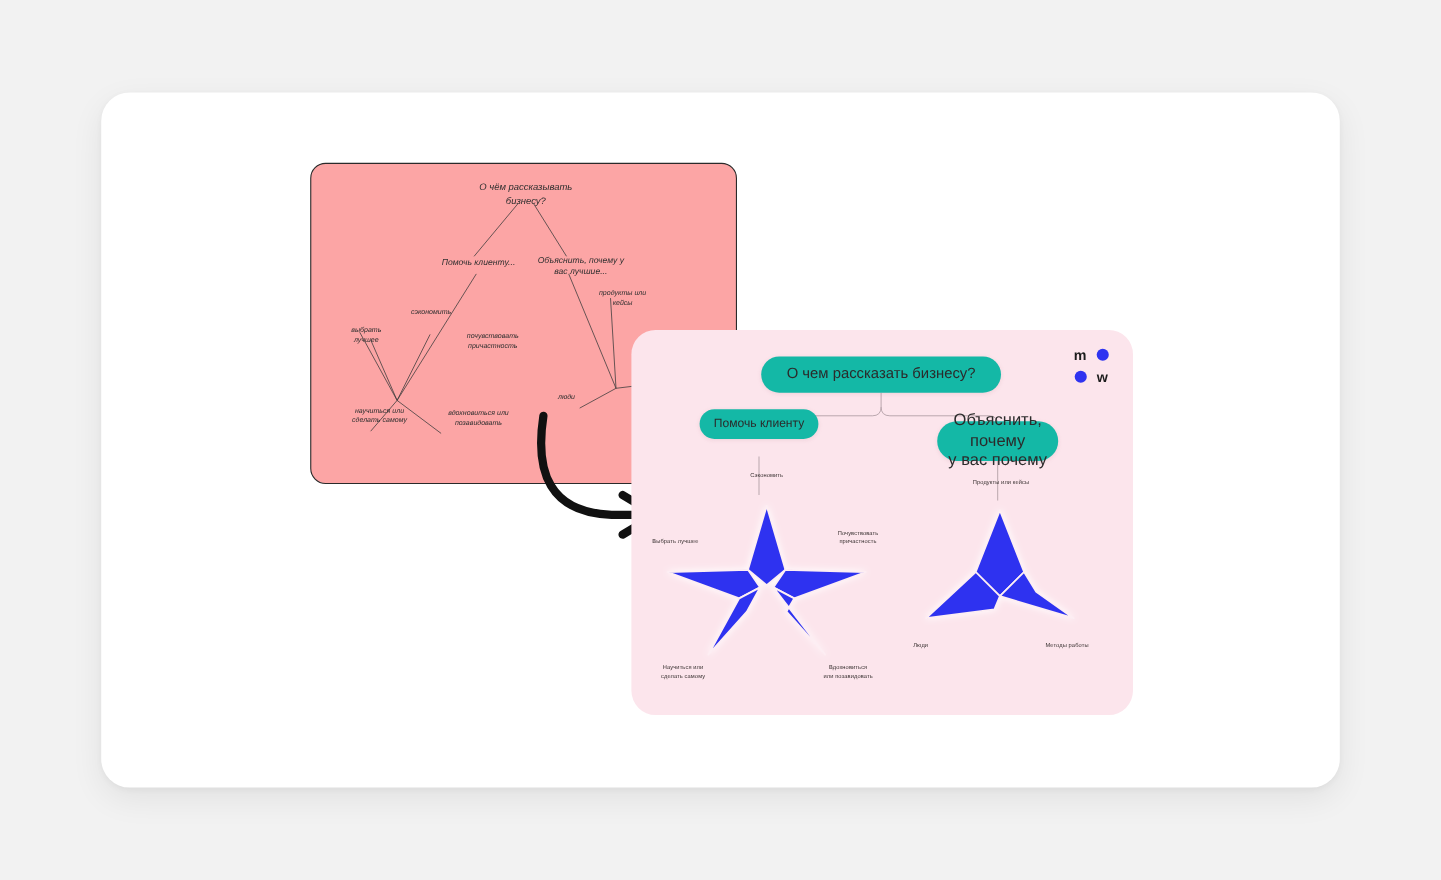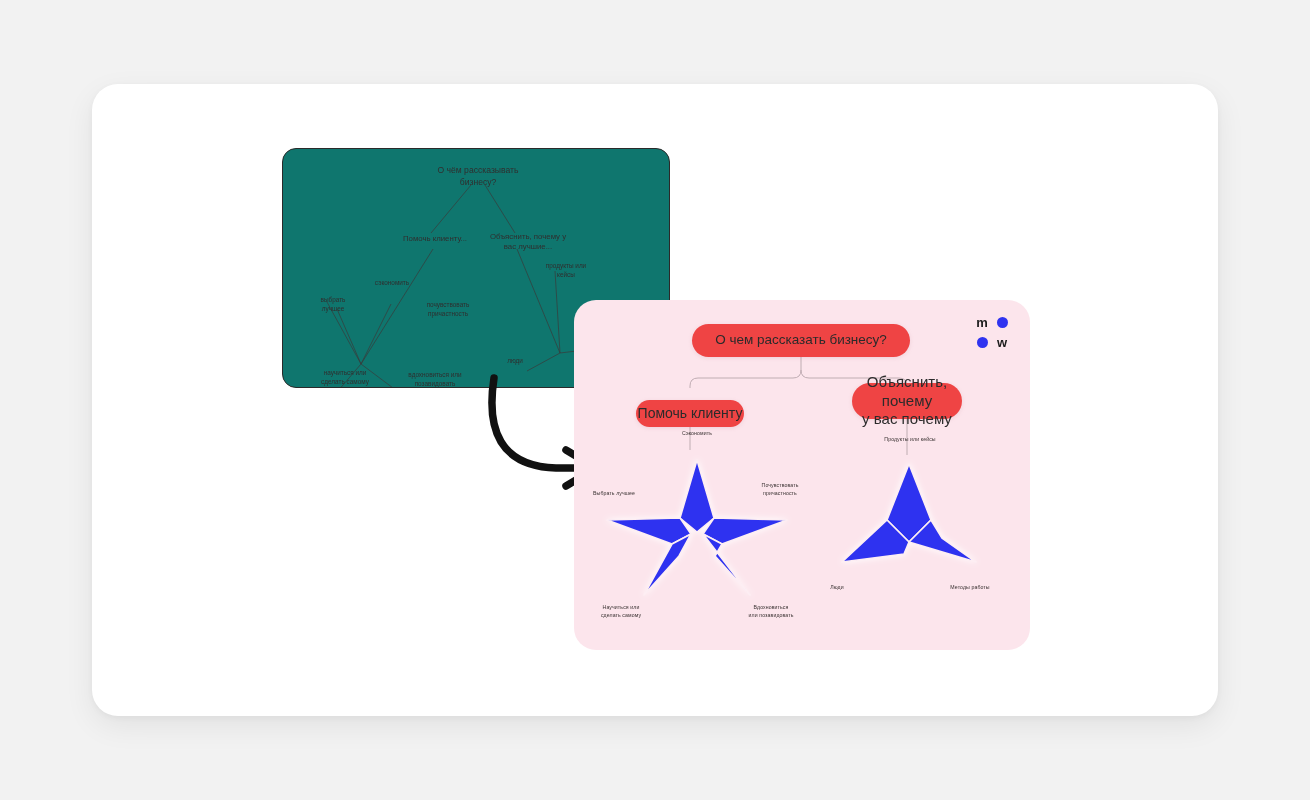--- a/index.html
+++ b/index.html
@@ -18,25 +18,26 @@
     width: 1126px; height: 632px;
     background: #ffffff;
     border-radius: 26px;
     box-shadow: 0 10px 30px rgba(0,0,0,0.07), 0 2px 6px rgba(0,0,0,0.04);
   }
 
   
   .sketch-card {
     position: absolute;
     left: 282px; top: 148px;
-    width: 388px; height: 240px;
-    background: #0f766e;
+    width: 388px; height: 292px;
+    background: #fca5a5;
     border: 1.6px solid #2a2a2a;
     border-radius: 14px;
     overflow: hidden;
+    font-style: italic;
   }
   .sketch-svg { position: absolute; left: 0; top: 0; }
   .sk-text {
     font-family: "Liberation Sans", sans-serif;
     fill: #2f2f2f;
     font-size: 7.6px;
     text-anchor: middle;
   }
   .sk-title { font-size: 8.6px; }
   .sk-mid { font-size: 7.8px; }
@@ -60,35 +61,35 @@
     width: 40px; height: 40px;
     display: grid; grid-template-columns: 1fr 1fr; grid-template-rows: 1fr 1fr;
     align-items: center; justify-items: center;
   }
   .logo-letter { font-size: 13px; font-weight: 700; color: #1c1c1c; line-height: 1; font-family: "Liberation Sans", sans-serif; }
   .logo-dot { width: 11px; height: 11px; border-radius: 50%; background: #2f33f0; }
 
   
   .node {
     position: absolute;
-    background: #ef4444;
+    background: #14b8a6;
     border-radius: 999px;
     display: flex; align-items: center; justify-content: center;
     text-align: center;
     color: #2b2b2b;
     box-shadow: 0 1px 4px rgba(180,120,140,0.18);
     line-height: 1.25;
   }
   .node-root {
     left: 118px; top: 24px; width: 218px; height: 33px;
     font-size: 13.5px;
   }
   .node-left {
-    left: 62px; top: 100px; width: 108px; height: 27px;
-    font-size: 14px;
+    left: 62px; top: 72px; width: 108px; height: 27px;
+    font-size: 11px;
   }
   .node-right {
     left: 278px; top: 83px; width: 110px; height: 36px;
     font-size: 15px; padding: 0 6px;
   }
 
   
   .panel-svg { position: absolute; left: 0; top: 0; }
 
   

